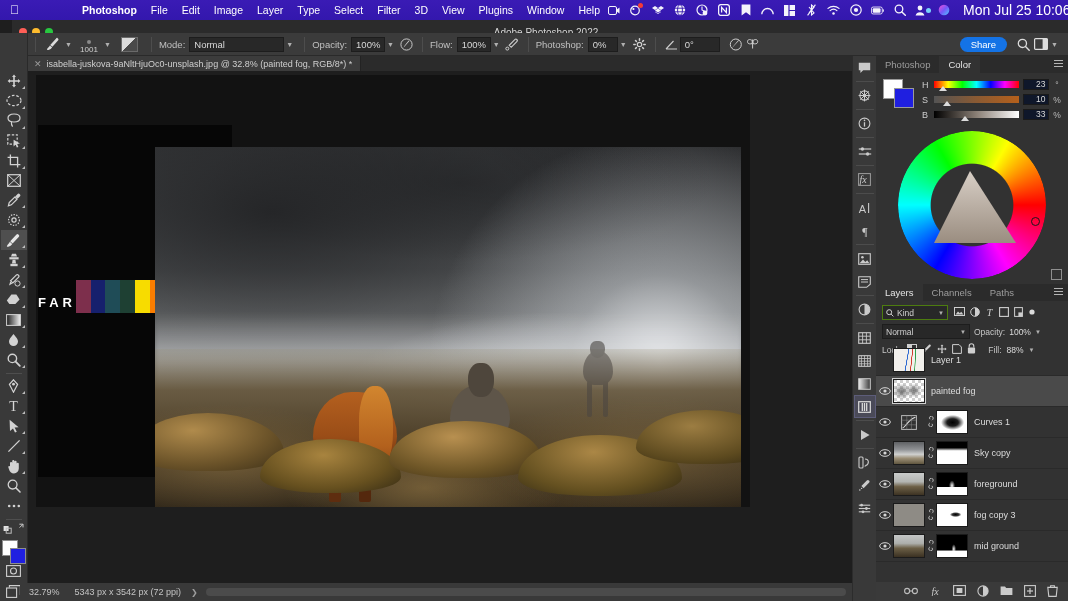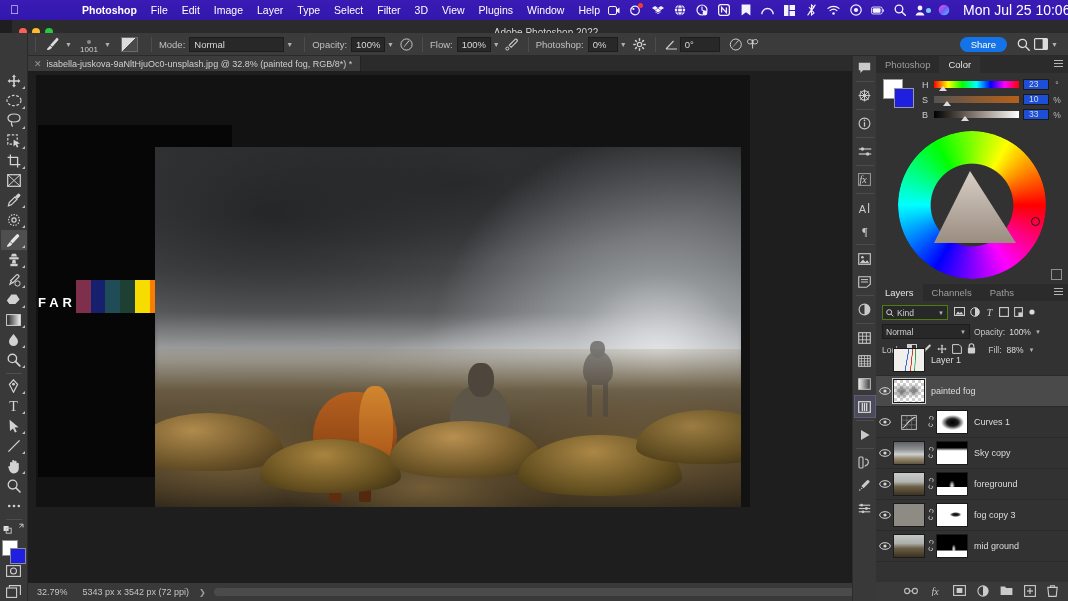--- a/index.html
+++ b/index.html
@@ -113,21 +113,21 @@
       radial-gradient(ellipse 40% 55% at 84% 70%, rgba(142,116,70,.5) 0%, rgba(80,64,40,0) 72%),
       radial-gradient(ellipse 30% 40% at 68% 96%, rgba(60,48,30,.85) 0%, rgba(60,48,30,0) 70%),
       linear-gradient(180deg, rgba(150,140,110,.20) 0%, rgba(92,76,48,.85) 26%, #4a3c26 62%, #2c2418 100%);
   }
   .tuss { position:absolute; border-radius:50% 50% 46% 46%/70% 70% 30% 30%; }
   .horse { position:absolute; }
   .h-body { position:absolute; border-radius:46% 46% 38% 38%/60% 60% 40% 40%; }
   .h-leg { position:absolute; border-radius:2px; }
 
   
-  .statusbar { position:absolute; left:28px; top:583px; width:834px; height:18px; background:#393939;
+  .statusbar { position:absolute; left:20px; top:583px; width:834px; height:18px; background:#393939;
                display:flex; align-items:center; font-size:9px; color:#c4c4c4; gap:0; }
   .statusbar .zoom { padding:0 9px; }
   .statusbar .dims { padding:0 6px; }
   .statusbar .arr { font-size:8px; color:#9e9e9e; padding:0 8px 0 4px; }
   .scrolltrack { flex:1; height:8px; background:#4b4b4b; border-radius:4px; margin-right:8px; }
 
   
   .rail { position:absolute; left:852px; top:56px; width:24px; height:545px; background:#393939; border-left:1px solid #2c2c2c;
           display:flex; flex-direction:column; align-items:center; }
   .railic { width:22px; height:23px; display:flex; align-items:center; justify-content:center; color:#cacaca; font-size:11px; position:relative; }
@@ -147,21 +147,21 @@
   .cp-top { display:flex; align-items:flex-start; }
   .cp-chips { position:relative; width:34px; height:30px; flex:none; margin-right:5px; }
   .cp-fg { position:absolute; left:0; top:0; width:20px; height:20px; background:#fff; border:1px solid #9a9a9a; }
   .cp-bg { position:absolute; left:11px; top:9px; width:20px; height:20px; background:#1f1fe0; border:1px solid #9a9a9a; }
   .sliders { flex:1; }
   .srow { display:flex; align-items:center; height:11px; margin-bottom:4px; gap:4px; }
   .srow .k { width:8px; font-size:9px; color:#cdcdcd; }
   .strack { position:relative; flex:1; height:7px; }
   .strack .bar { position:absolute; inset:0; }
   .strack .thumb { position:absolute; top:5px; width:0; height:0; border-left:4px solid transparent; border-right:4px solid transparent; border-bottom:5px solid #dcdcdc; }
-  .sval { width:26px; height:11px; background:#1d4ed8; border:1px solid #1a1a1a; font-size:8.5px; color:#d8d8d8; line-height:9px; text-align:left; padding-left:5px; }
+  .sval { width:26px; height:11px; background:#0f172a; border:1px solid #1a1a1a; font-size:8.5px; color:#d8d8d8; line-height:9px; text-align:left; padding-left:12px; }
   .sunit { width:8px; font-size:8.5px; color:#bdbdbd; text-align:center; }
   .wheel { position:absolute; left:50%; transform:translateX(-50%); top:58px; width:148px; height:148px; }
   .wheel-ring { position:absolute; inset:0; border-radius:50%;
     background:conic-gradient(from 90deg, #ff0000, #ff00ff, #0000ff, #00ffff, #00ff00, #ffff00, #ff0000);
     -webkit-mask:radial-gradient(circle, transparent 39%, #000 40%);
             mask:radial-gradient(circle, transparent 39%, #000 40%); }
   .wheel-marker { position:absolute; right:6px; top:86px; width:9px; height:9px; border-radius:50%; border:1.5px solid #1a1a1a; }
   .cp-footer { position:absolute; right:6px; bottom:4px; width:11px; height:11px; border:1px solid #8f8f8f; }
 
   

